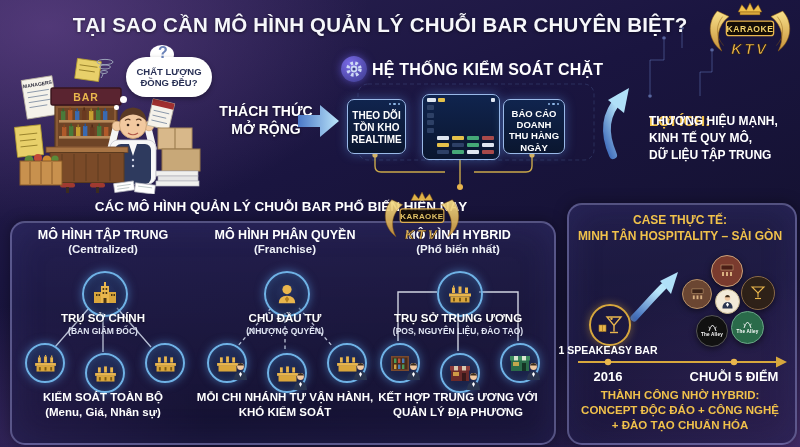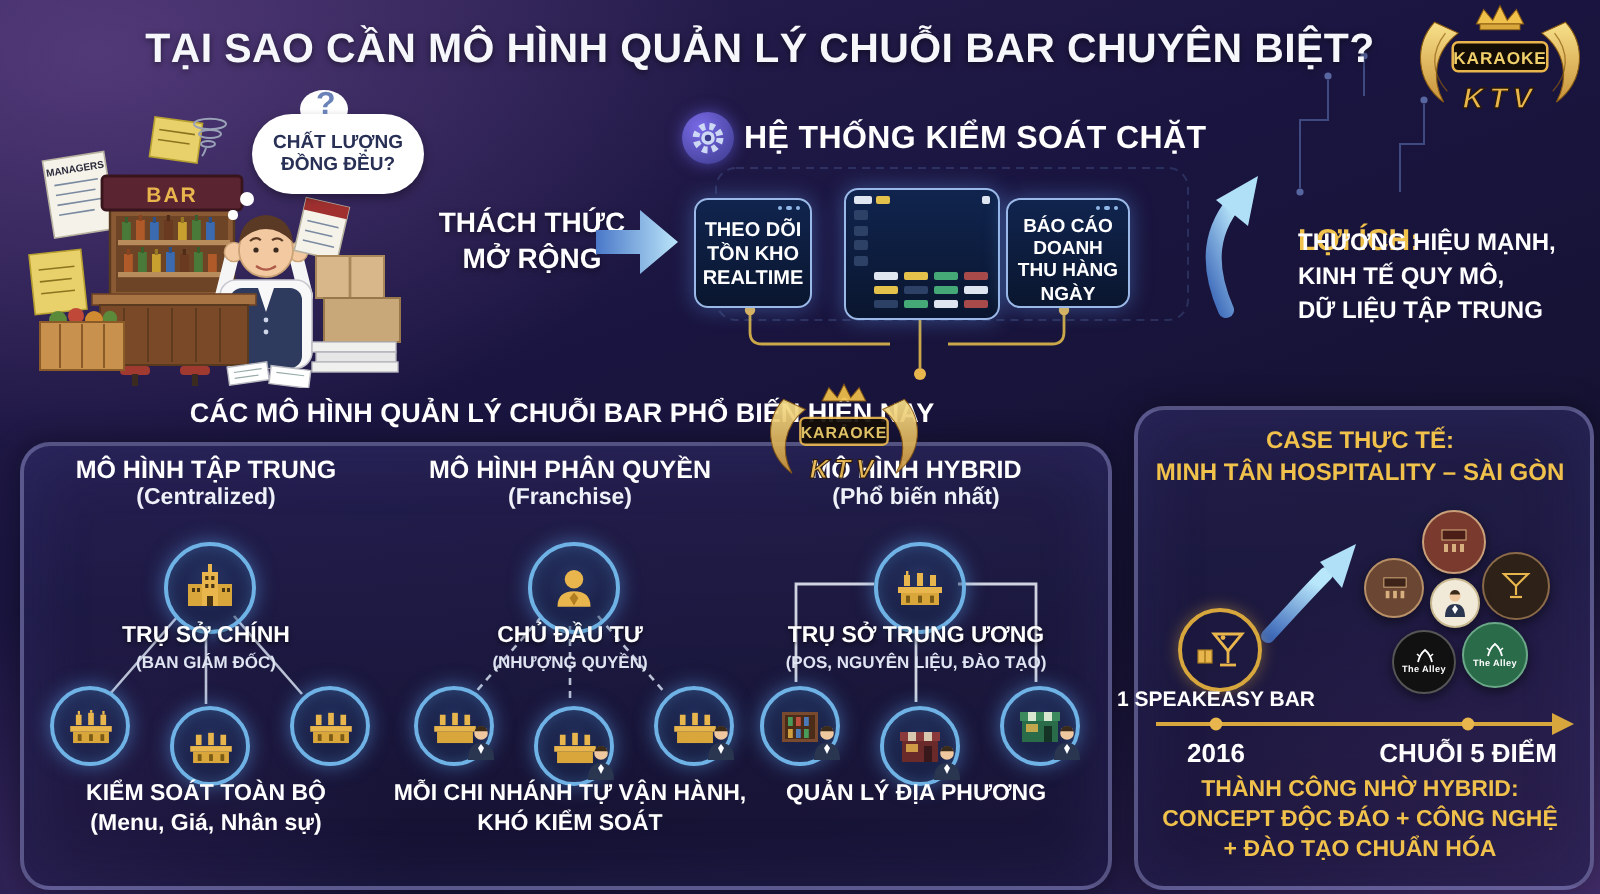--- a/index.html
+++ b/index.html
@@ -631,20 +631,21 @@
         <rect x="12" y="8" width="4" height="8" fill="#143324"></rect>
     </svg>
   </div>
   <svg class="abs" style="left:526px;top:362px;z-index:4" width="15" height="19" viewBox="0 0 15 19">
     <circle cx="7.5" cy="4.5" r="3.4" fill="#f0c8a0"></circle>
       <path d="M4.2,3.6 Q5,1 7.5,1 Q10,1 10.8,3.6 Z" fill="#3a2a1a"></path>
     <path d="M1,18 Q1,9.5 7.5,9.5 Q14,9.5 14,18 Z" fill="#2a3550"></path>
       <polygon points="7.5,10 9,12 7.5,15 6,12" fill="#fff"></polygon>
   </svg>
   <div class="abs ctr col-footer" style="left:368px;top:390px;width:180px">
+    <div>KẾT HỢP TRUNG ƯƠNG VỚI</div>
     <div>QUẢN LÝ ĐỊA PHƯƠNG</div>
   </div>
 
   <div class="abs ctr case-title" style="left:577px;top:212px;width:206px">
     <div>CASE THỰC TẾ:</div>
     <div>MINH TÂN HOSPITALITY – SÀI GÒN</div>
   </div>
 
   <div class="abs" style="left:589px;top:304px;width:38px;height:38px;border-radius:50%;border:2px solid #d7a73d;z-index:3;
        box-shadow:0 0 8px rgba(215,167,61,.45);display:flex;align-items:center;justify-content:center">

